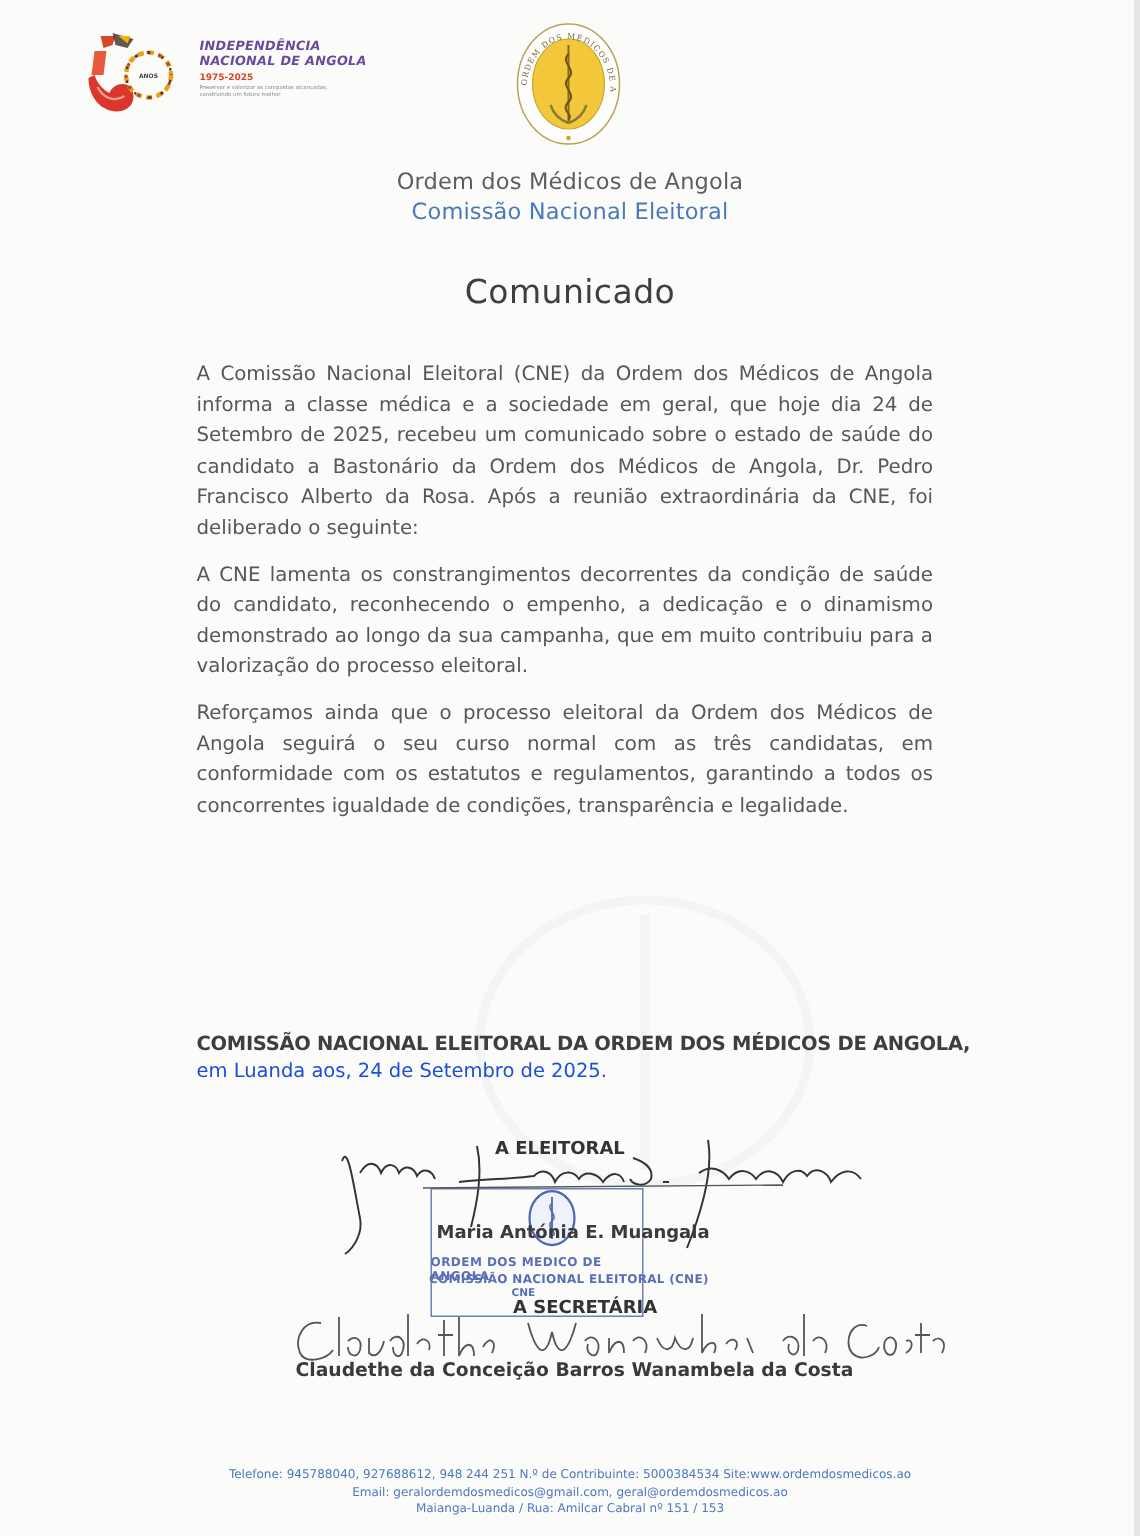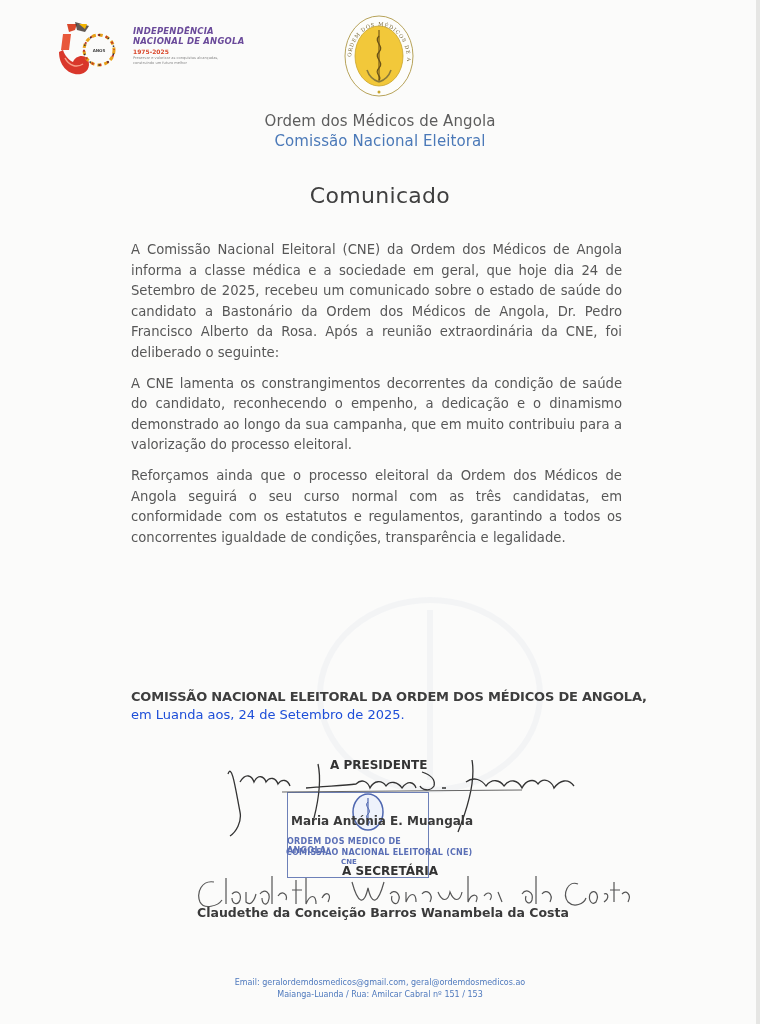--- a/index.html
+++ b/index.html
@@ -158,21 +158,21 @@
     <p>A Comissão Nacional Eleitoral (CNE) da Ordem dos Médicos de Angola informa a classe médica e a sociedade em geral, que hoje dia 24 de Setembro de 2025, recebeu um comunicado sobre o estado de saúde do candidato a Bastonário da Ordem dos Médicos de Angola, Dr. Pedro Francisco Alberto da Rosa. Após a reunião extraordinária da CNE, foi deliberado o seguinte:</p>
     <p>A CNE lamenta os constrangimentos decorrentes da condição de saúde do candidato, reconhecendo o empenho, a dedicação e o dinamismo demonstrado ao longo da sua campanha, que em muito contribuiu para a valorização do processo eleitoral.</p>
     <p>Reforçamos ainda que o processo eleitoral da Ordem dos Médicos de Angola seguirá o seu curso normal com as três candidatas, em conformidade com os estatutos e regulamentos, garantindo a todos os concorrentes igualdade de condições, transparência e legalidade.</p>
   </div>
 
   <div class="closing">
     <div class="closing-org">COMISSÃO NACIONAL ELEITORAL DA ORDEM DOS MÉDICOS DE ANGOLA,</div>
     <div class="closing-date">em Luanda aos, 24 de Setembro de 2025.</div>
   </div>
 
-  <div class="president-title">A PRESIDENTE</div>
+  <div class="president-title">A ELEITORAL</div>
 
   <div class="stamp-box"></div>
   <svg class="stamp-emblem" viewBox="0 0 34 40">
     <ellipse cx="17" cy="20" rx="15" ry="18" fill="#eef2fb" stroke="#4f67b0" stroke-width="1.5"></ellipse>
     <line x1="17" y1="6" x2="17" y2="34" stroke="#4f67b0" stroke-width="1.2"></line>
     <path d="M17 10 C12 14, 22 18, 17 22 C12 26, 22 30, 17 32" stroke="#4f67b0" stroke-width="1" fill="none"></path>
   </svg>
 
   <svg class="president-signature" viewBox="0 0 360 90">
     <path d="M6 22 C10 10, 14 40, 18 60 C20 70, 14 80, 8 84 M18 30 C24 20, 30 24, 32 30 C36 22, 42 24, 44 30 C48 24, 54 26, 56 32 C60 26, 66 28, 68 34" stroke="#333" stroke-width="1.3" fill="none"></path>
@@ -192,16 +192,17 @@
   <svg class="secretary-signature" viewBox="0 0 440 40">
     <path d="M22 10 C10 8, 4 20, 8 30 C12 38, 26 34, 30 28 M34 6 L34 32 M40 22 C44 18, 50 20, 48 28 C46 34, 40 32, 40 26 M54 20 L54 30 C58 34, 62 30, 64 22 M68 22 C72 16, 80 20, 76 30 C74 34, 70 32, 70 26 M80 4 L80 32 M86 24 C90 18, 96 22, 94 28 M104 8 L104 32 M100 18 L110 18 M114 6 L114 32 C118 22, 124 22, 124 32 M130 26 C134 18, 140 22, 136 30" stroke="#555" stroke-width="1.2" fill="none"></path>
     <path d="M160 10 C166 32, 172 34, 176 16 C180 34, 186 32, 192 10 M198 22 C202 16, 210 22, 206 30 C204 34, 198 30, 200 24 M214 20 L214 30 C218 20, 224 20, 224 30 M230 22 C234 16, 242 22, 238 30 M246 20 C250 30, 256 30, 258 20 C262 30, 268 30, 270 20 M276 4 L276 30 C280 20, 288 22, 284 30 M292 24 C296 18, 302 22, 298 28 M306 20 L310 30" stroke="#555" stroke-width="1.2" fill="none"></path>
     <path d="M330 22 C334 16, 342 20, 340 28 C338 34, 332 30, 334 24 M344 4 L344 32 M350 22 C354 16, 362 22, 358 30" stroke="#555" stroke-width="1.2" fill="none"></path>
     <path d="M386 12 C376 8, 370 22, 376 30 C382 36, 392 32, 394 26 M398 22 C402 16, 408 22, 404 30 C400 34, 396 28, 398 22 M412 22 C416 20, 418 26, 412 30 M422 10 L422 30 M418 18 L428 18 M430 22 C434 18, 440 22, 436 30" stroke="#555" stroke-width="1.2" fill="none"></path>
   </svg>
 
   <div class="secretary-name">Claudethe da Conceição Barros Wanambela da Costa</div>
 
   <div class="footer">
+    <div>Telefone: 945788040, 927688612, 948 244 251  N.º de Contribuinte: 5000384534 Site:www.ordemdosmedicos.ao</div>
     <div>Email: geralordemdosmedicos@gmail.com, geral@ordemdosmedicos.ao</div>
     <div>Maianga-Luanda / Rua: Amilcar Cabral nº 151 / 153</div>
   </div>
 </div>
 
 </body></html>

